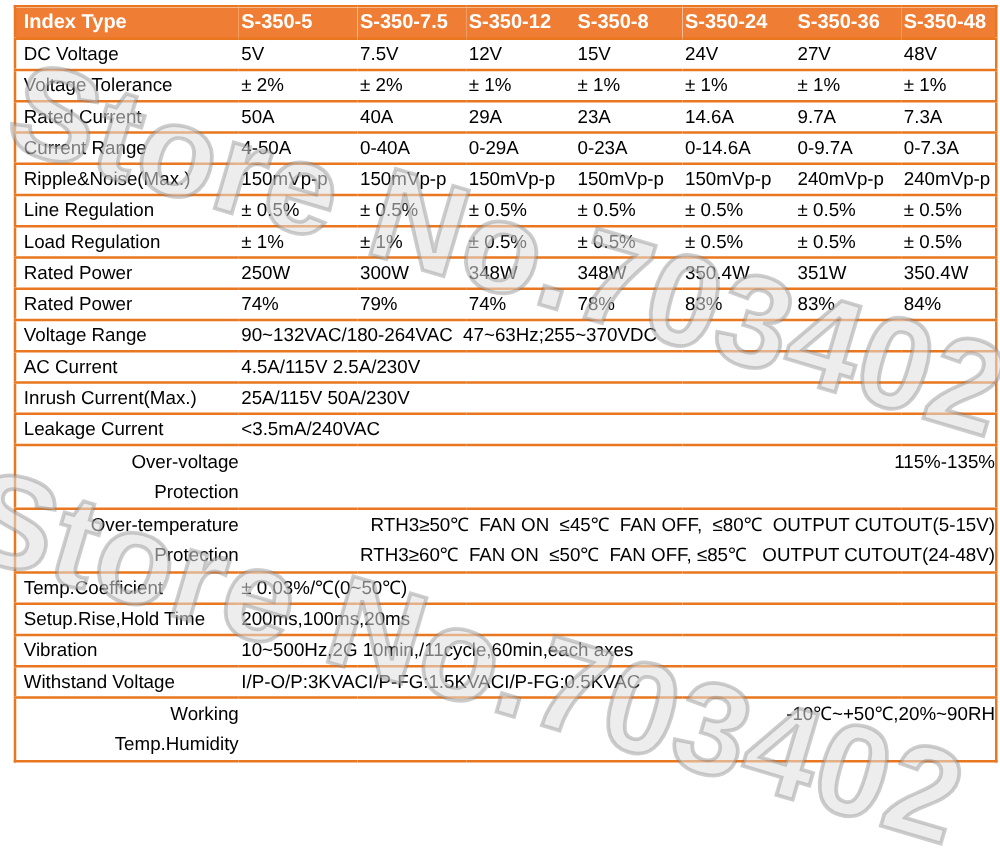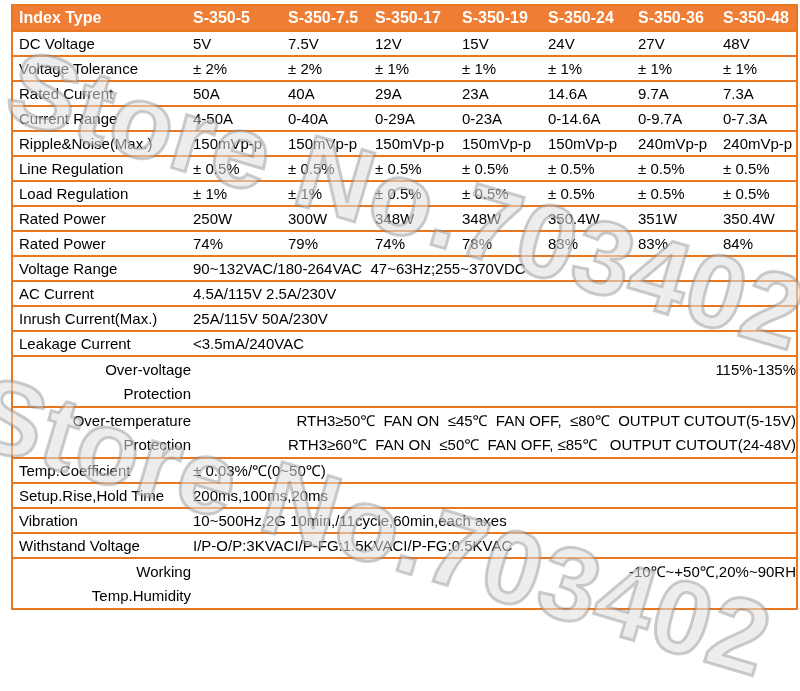--- a/index.html
+++ b/index.html
@@ -84,22 +84,22 @@
       <col style="width:86px">
         <col style="width:90px">
         <col style="width:85px">
         <col style="width:76px">
     </colgroup>
     <thead>
       <tr id="header-row">
           <th class="label-col">Index Type</th>
           <th>S-350-5</th>
           <th>S-350-7.5</th>
-          <th>S-350-17</th>
-          <th>S-350-19</th>
+          <th>S-350-12</th>
+          <th>S-350-8</th>
           <th>S-350-24</th>
           <th>S-350-36</th>
           <th>S-350-48</th>
         </tr>
     </thead>
     <tbody id="body-rows">
         <tr class="h1">
           <td class="label"><div>DC Voltage</div></td>
           <td class="val">5V</td>
           <td class="val">7.5V</td>

